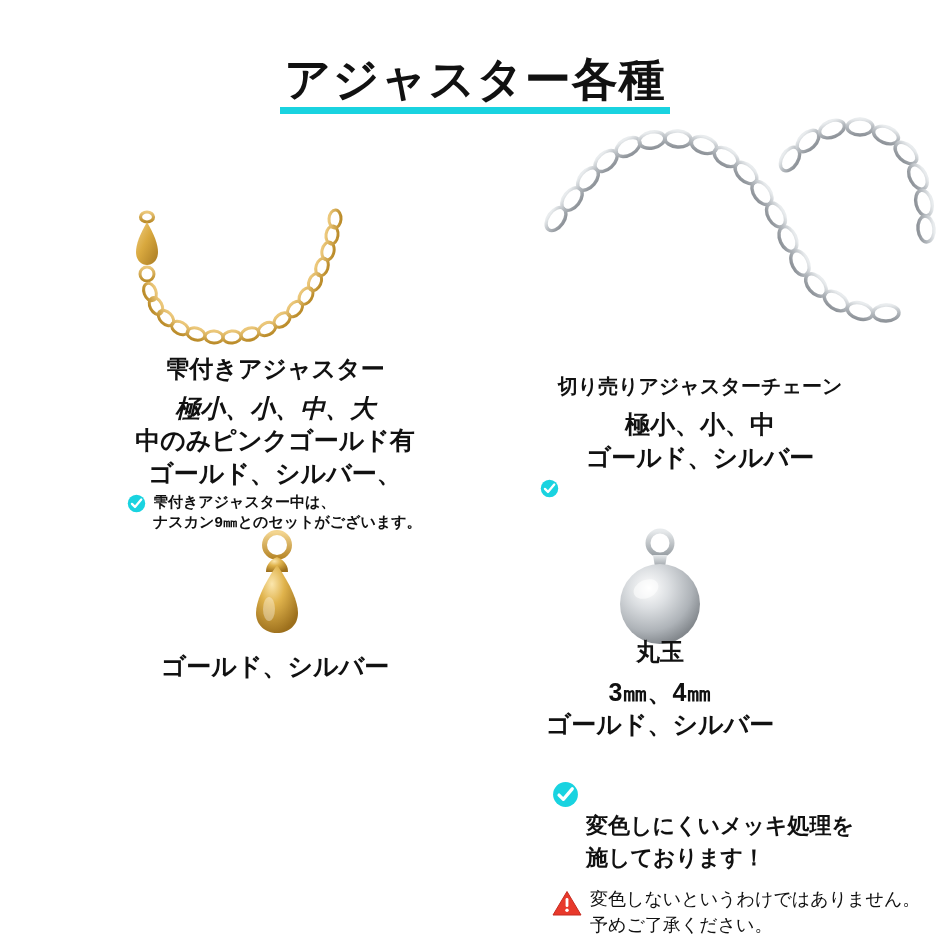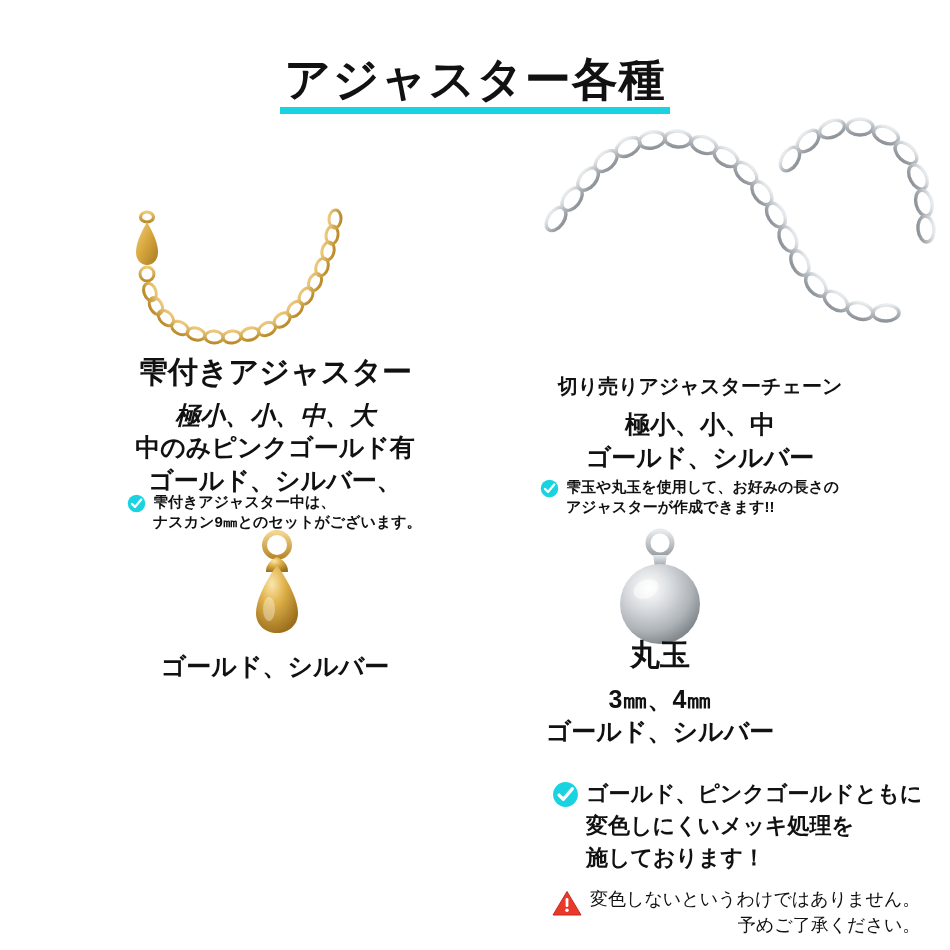--- a/index.html
+++ b/index.html
@@ -23,38 +23,38 @@
     font-weight:bold;
     letter-spacing:1px;
     line-height:1.1;
     padding:0 4px 2px 4px;
     border-bottom:7px solid #19d3e0;
     color:#111;
   }
 
   
   .caption{position:absolute;text-align:center;}
-  .cap-main{font-size:30px;font-weight:bold;line-height:1.15;letter-spacing:0px;}
+  .cap-main{font-size:24px;font-weight:bold;line-height:1.15;letter-spacing:0px;}
   .cap-main.small{font-size:20px;}
   .cap-sub{font-size:25px;font-weight:bold;line-height:1.3;}
 
   
   .note{position:absolute;display:flex;align-items:flex-start;gap:7px;}
   .note .txt{font-size:15px;line-height:1.32;text-align:left;font-weight:bold;color:#111;}
   .check{
     flex:0 0 auto;width:19px;height:19px;margin-top:2px;
     display:inline-block;position:relative;
   }
   .check svg{display:block;}
 
   .note-big .txt{font-size:22px;line-height:1.45;}
   .note-big .check{width:27px;height:27px;margin-top:3px;}
 
   .warn{position:absolute;display:flex;align-items:flex-start;gap:8px;}
-  .warn .txt{font-size:18px;line-height:1.45;text-align:right;}
+  .warn .txt{font-size:18px;line-height:1.45;text-align:left;}
   .warn .tri{flex:0 0 auto;margin-top:4px;}
 
   
   .art{position:absolute;}
 </style>
 </head>
 <body>
 
 <div class="page">
 
@@ -174,24 +174,20 @@
     <div class="cap-sub">ゴールド、シルバー</div>
   </div>
 
   <div class="note" style="left:540px;top:477px;width:330px;">
     <span class="check">
       <svg viewBox="0 0 20 20" width="19" height="19">
         <circle cx="10" cy="10" r="9.2" fill="#19d3e0"></circle>
         <path d="M5.2 10.4 L8.4 13.6 L15 5.8" fill="none" stroke="#ffffff" stroke-width="2.4" stroke-linecap="round" stroke-linejoin="round"></path>
       </svg>
     </span>
-    <span class="txt">
-      <span>雫玉や丸玉を使用して、お好みの長さの</span><br>
-      <span>アジャスターが作成できます!!</span>
-    </span>
   </div>
 
   <div class="art" style="left:222px;top:527px;width:110px;height:110px;">
     <svg width="110" height="110" viewBox="0 0 110 110">
       <defs>
         <radialGradient id="gold2" cx="38%" cy="28%" r="75%">
           <stop offset="0%" stop-color="#fbe6ad"></stop>
           <stop offset="40%" stop-color="#e0b34c"></stop>
           <stop offset="100%" stop-color="#9c6f1c"></stop>
         </radialGradient>
@@ -239,21 +235,21 @@
   </div>
 
   <div class="note note-big" style="left:552px;top:778px;width:390px;">
     <span class="check">
       <svg viewBox="0 0 20 20" width="27" height="27">
         <circle cx="10" cy="10" r="9.2" fill="#19d3e0"></circle>
         <path d="M5.2 10.4 L8.4 13.6 L15 5.8" fill="none" stroke="#ffffff" stroke-width="2.4" stroke-linecap="round" stroke-linejoin="round"></path>
       </svg>
     </span>
     <span class="txt">
-      <span>ゴールド、ピンクゴールドともに</span><br>
+      <br>
       <span>変色しにくいメッキ処理を</span><br>
       <span>施しております！</span>
     </span>
   </div>
 
   <div class="warn" style="left:552px;top:886px;width:390px;">
     <span class="tri">
       <svg width="30" height="27" viewBox="0 0 30 27">
         <path d="M15 1.5 L29 25 L1 25 Z" fill="#e8392b" stroke="#c62b20" stroke-width="1"></path>
         <rect x="13.6" y="8" width="2.8" height="9" rx="1.3" fill="#ffffff"></rect>

